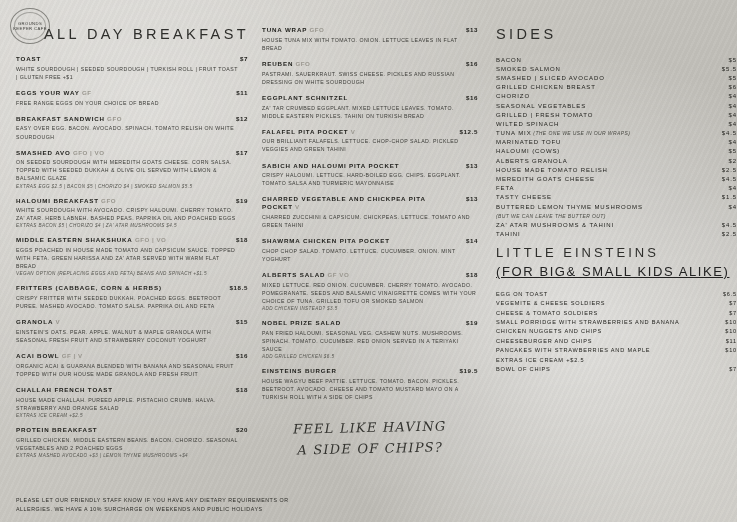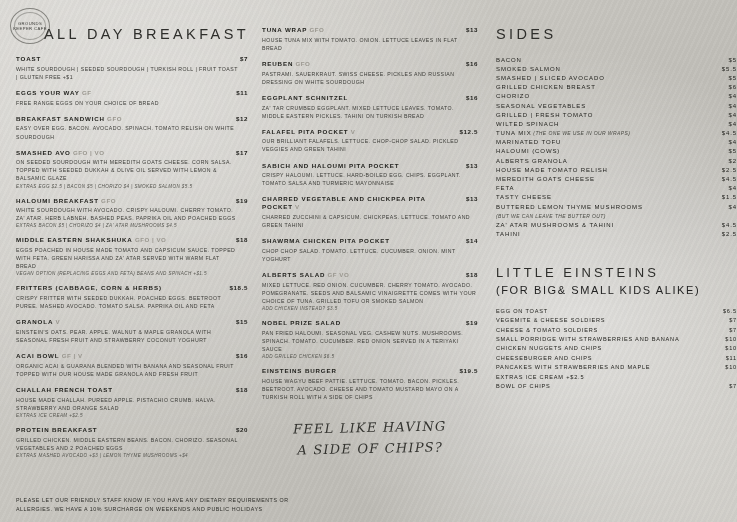--- a/index.html
+++ b/index.html
@@ -99,25 +99,25 @@
     font-size:6px; letter-spacing:.9px; text-transform:uppercase;
     color:#23231f; padding:1.6px 0;
   }
   .sline .sname { font-weight:400; }
   .sline .sprice { font-weight:400; }
   .sline .it { font-style:italic; font-size:5px; letter-spacing:.4px; color:#4b4b45; }
   .sides-list { margin-bottom:4px; }
 
   
   .kids-title {
-    margin-top: 24px;
+    margin-top: 4px;
     font-size: 13px; letter-spacing: 3px; text-transform:uppercase;
     color:#2e2e2b; line-height:1.5; font-weight:400;
   }
-  .kids-sub { font-size:11px; letter-spacing:1.6px; margin-top:2px; }
+  .kids-sub { font-size:13px; letter-spacing:1.6px; margin-top:2px;text-decoration:underline; }
   .kids-list { margin-top: 10px; }
   .kline {
     display:flex; align-items:baseline; justify-content:space-between;
     font-size:5.6px; letter-spacing:.8px; text-transform:uppercase;
     color:#23231f; padding:1.7px 0;
   }
 
   
   .script {
     margin-top: 16px;

